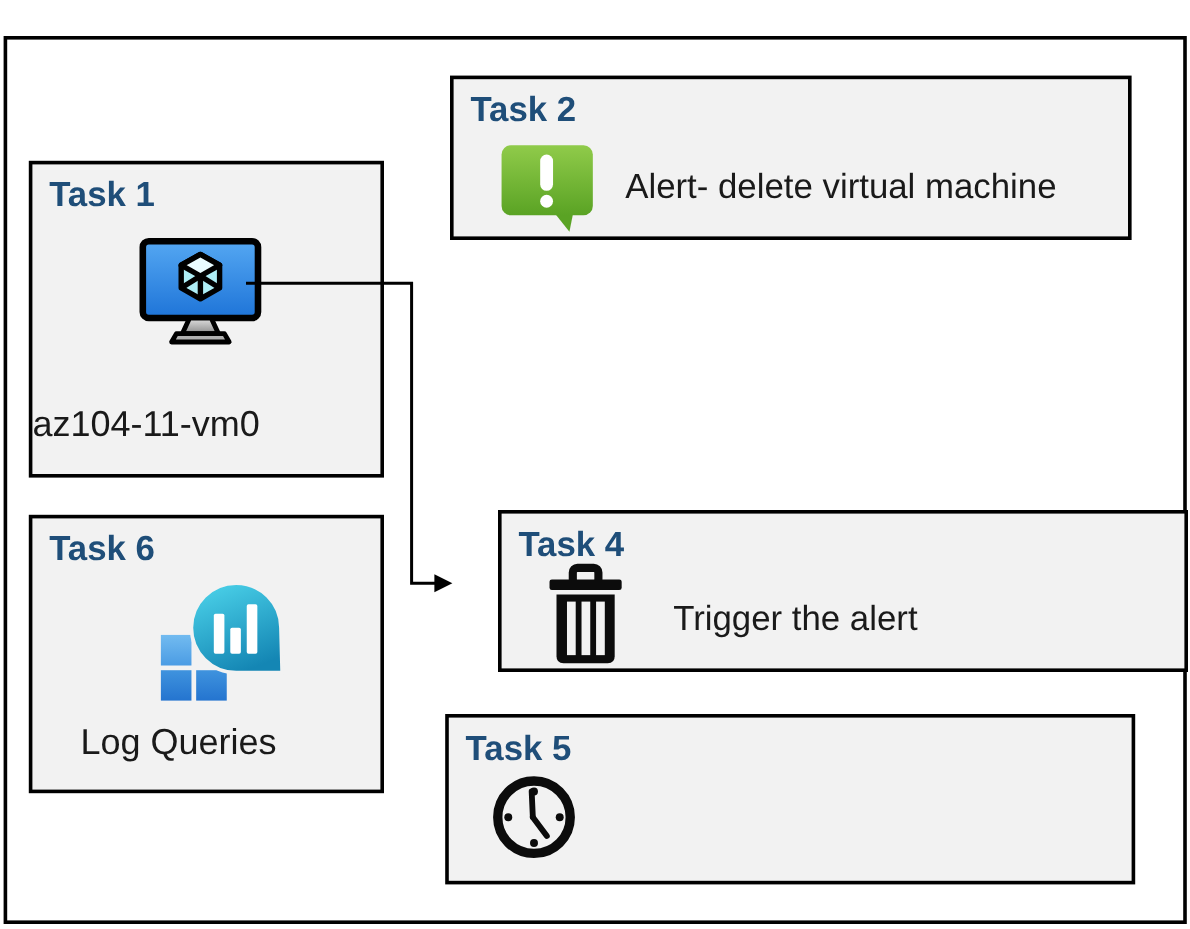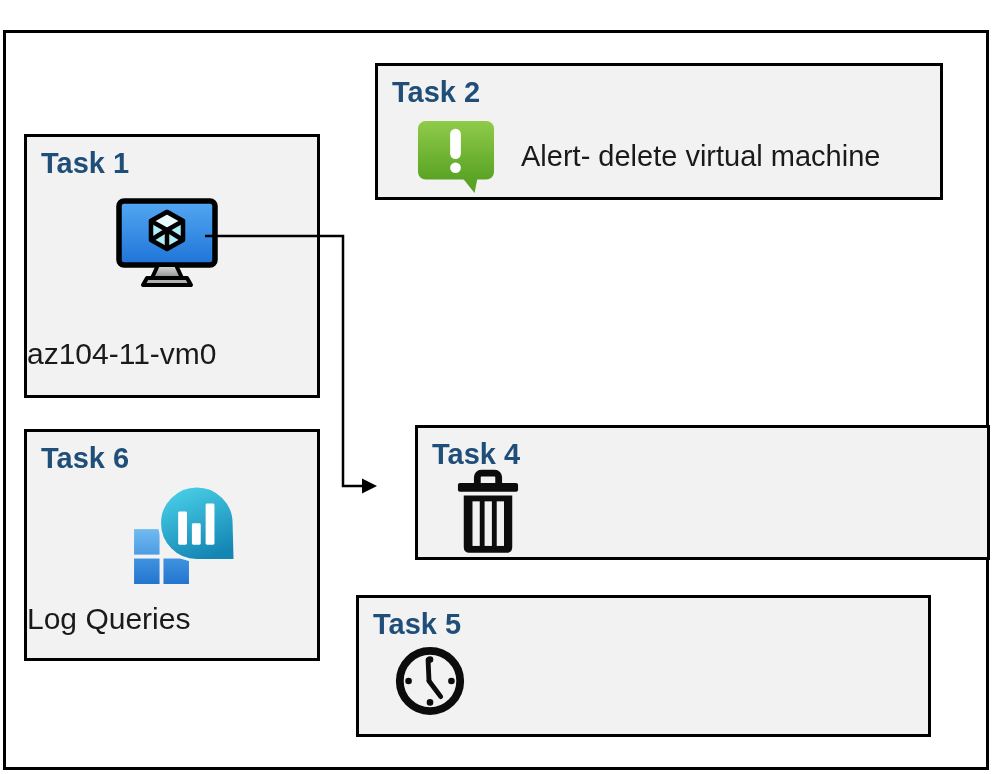--- a/index.html
+++ b/index.html
@@ -17,40 +17,40 @@
   }
   .legend .rg-title{font-size:31px;color:#1a1a1a;white-space:nowrap;}
   .connector{position:absolute;left:0;top:0;width:992px;height:774px;z-index:4;pointer-events:none;}
   .task-box{
     position:absolute;background:#f2f2f2;border:3px solid #000;box-sizing:border-box;z-index:2;
   }
   .t1{left:24px;top:134px;width:296px;height:264px;}
   .t2{left:375px;top:63px;width:568px;height:137px;}
   .t3{left:375px;top:240px;width:575px;height:140px;}
   .t4{left:375px;top:425px;width:575px;height:135px;margin-left:40px;}
-  .t5{left:356px;top:595px;width:575px;height:142px;}
+  .t5{left:371px;top:595px;width:575px;height:142px;}
   .t6{left:24px;top:429px;width:296px;height:232px;padding-left:48px;}
   .task-label{
     position:absolute;left:14px;top:10px;font-size:29px;font-weight:700;color:#1f4e79;white-space:nowrap;
   }
   .task-caption{font-size:29px;color:#1a1a1a;white-space:nowrap;line-height:1.15;}
   .caption-center{position:absolute;left:0;right:0;font-size:30px;}
   .icon{position:absolute;line-height:0;}
   .vm-icon{left:88px;top:60px;}
   .alert-icon{left:38px;top:53px;}
   .email-icon{left:40px;top:56px;}
   .trash-icon{left:38px;top:41px;}
   .clock-icon{left:33px;top:45px;}
   .logq-icon{left:105px;top:52px;}
   .cap-t2{position:absolute;left:143px;top:74px;}
   .cap-t3{position:absolute;left:143px;top:60px;}
   .cap-t4{position:absolute;left:143px;top:72px;}
   .cap-t5{position:absolute;left:143px;top:75px;}
   .cap-t1{bottom:24px;}
-  .cap-t6{bottom:22px;}
+  .cap-t6{bottom:22px;margin-left:40px;}
 </style>
 </head>
 <body>
 
 <div class="canvas">
 
   <div class="frame"></div>
 
 
   <svg class="connector" viewBox="0 0 992 774">
@@ -110,20 +110,21 @@
     <span class="icon trash-icon">
       <svg width="64" height="86" viewBox="0 0 66 88">
         <rect x="22" y="4" width="22" height="14" rx="4" fill="none" stroke="#0c0c0c" stroke-width="7"></rect>
         <rect x="2" y="14" width="62" height="9" rx="2" fill="#0c0c0c"></rect>
         <path d="M8,27 h50 v53 q0,6 -6,6 h-38 q-6,0 -6,-6 Z" fill="#0c0c0c"></path>
         <rect x="17" y="33" width="7.5" height="46" fill="#f2f2f2"></rect>
         <rect x="29.5" y="33" width="7.5" height="46" fill="#f2f2f2"></rect>
         <rect x="42" y="33" width="7.5" height="46" fill="#f2f2f2"></rect>
       </svg>
     </span>
+    <div class="task-caption cap-t4">Trigger the alert</div>
   </div>
 
   <div class="task-box t5">
     <div class="task-label">Task 5</div>
     <span class="icon clock-icon">
       <svg width="76" height="76" viewBox="0 0 78 78">
         <circle cx="39" cy="39" r="31" fill="none" stroke="#0c0c0c" stroke-width="8"></circle>
         <circle cx="39" cy="17" r="3.4" fill="#0c0c0c"></circle>
         <circle cx="61" cy="39" r="3.4" fill="#0c0c0c"></circle>
         <circle cx="39" cy="61" r="3.4" fill="#0c0c0c"></circle>

